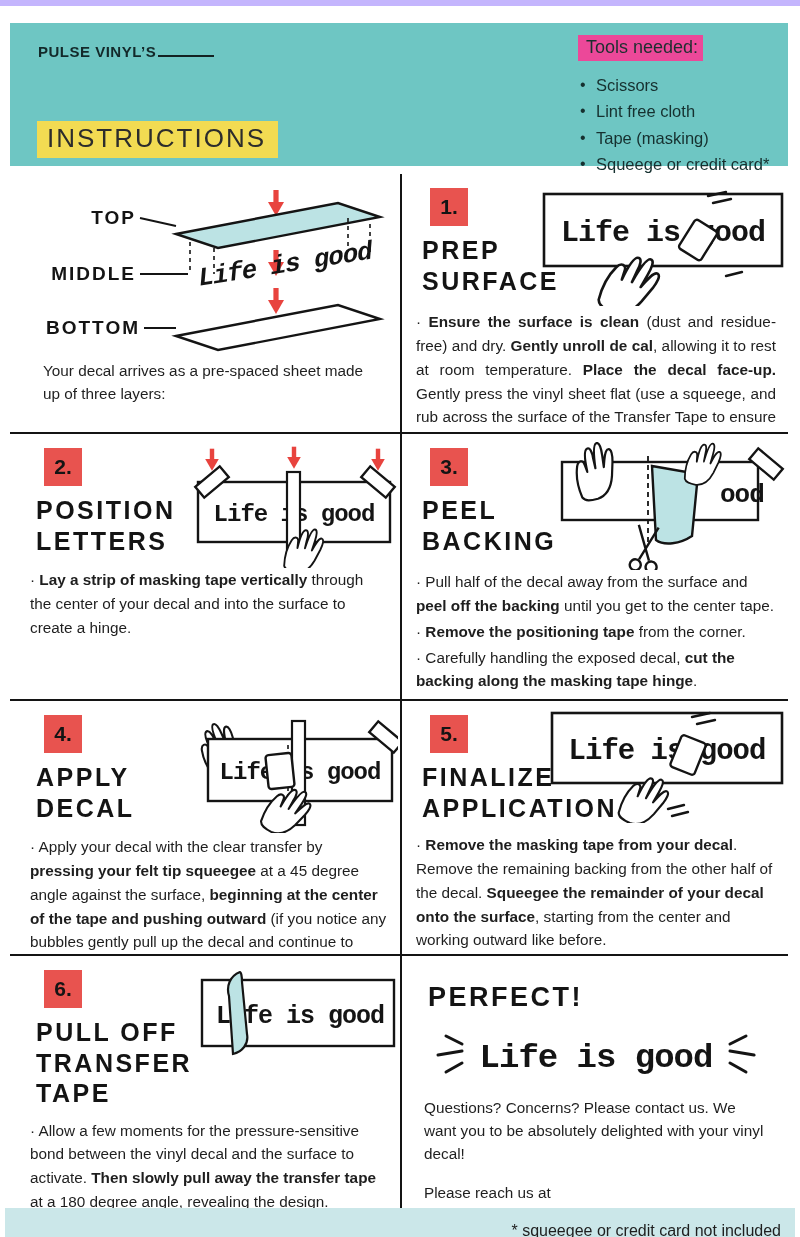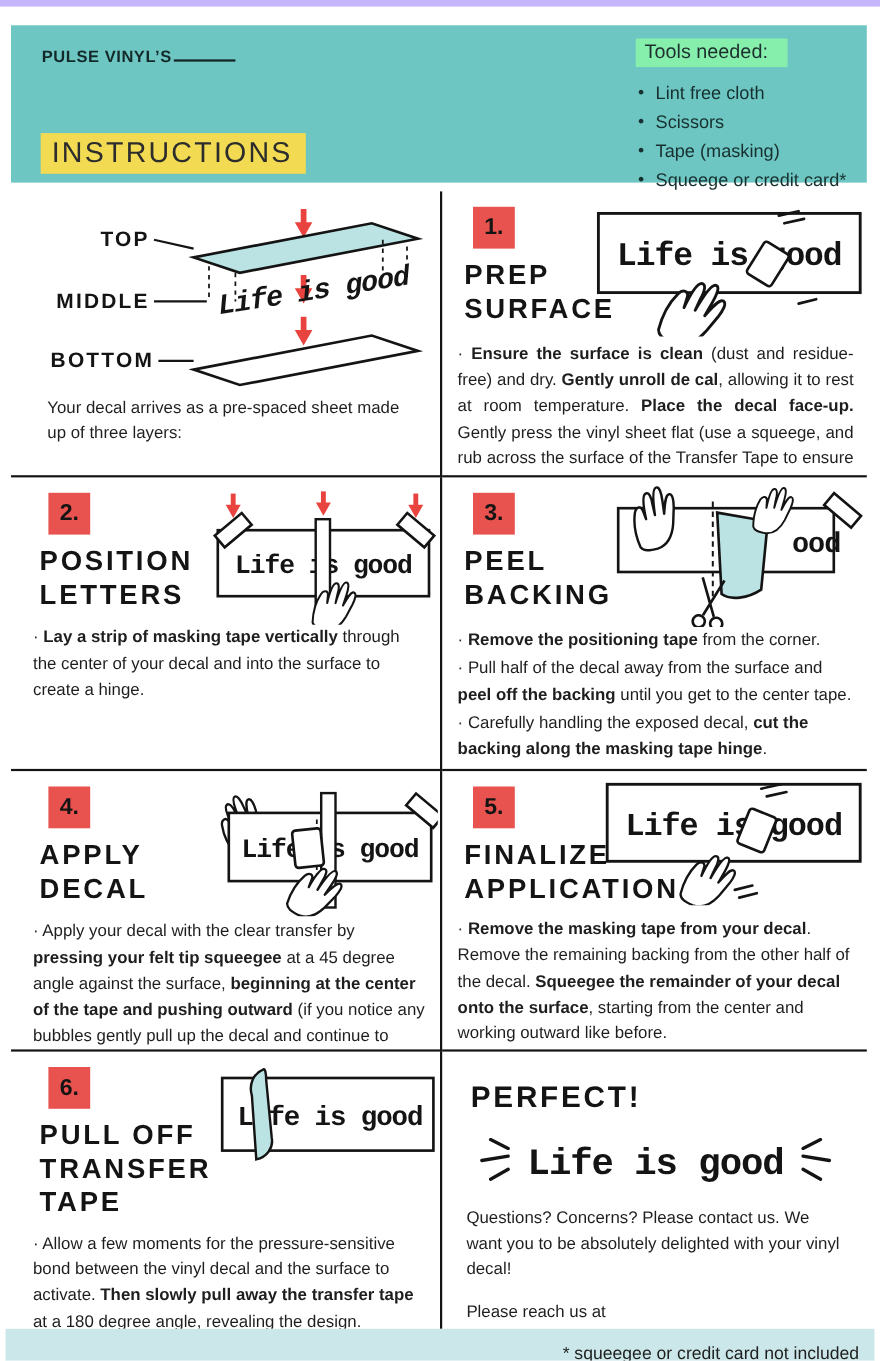--- a/index.html
+++ b/index.html
@@ -7,21 +7,21 @@
   body { font-family:"Liberation Sans", sans-serif; color:#1f1f1f; }
   .page { position:relative; width:800px; height:1237px; background:#fff; overflow:hidden; border-top:6px solid #c4b5fd; }
 
   
   .header { position:absolute; left:10px; top:17px; width:778px; height:143px; background:#6EC6C3; }
   .brand { position:absolute; left:28px; top:20px; font-size:15px; font-weight:700; letter-spacing:.5px; color:#13292a; }
   .brand-line { display:inline-block; width:56px; border-bottom:2px solid #132222; margin-left:2px; vertical-align:baseline; }
   .main-title { position:absolute; left:24px; top:38px; font-size:46px; font-weight:700; letter-spacing:1px; color:#141414; }
   .subtitle-chip { position:absolute; left:27px; top:98px; background:#F2DB52; color:#2c2c2c; font-size:26px; letter-spacing:2px; padding:2px 12px 4px 10px; }
   .tools { position:absolute; left:568px; top:12px; width:200px; }
-  .tools-chip { display:inline-block; background:#86efac; color:#1d2f2f; font-size:18px; padding:2px 18px 3px 8px; }
+  .tools-chip { display:inline-block; background:#ec4899; color:#1d2f2f; font-size:18px; padding:2px 5px 3px 8px; }
   .tools ul { list-style:none; margin-top:11px; }
   .tools li { position:relative; padding-left:18px; font-size:16.5px; line-height:1.6; color:#16302f; }
   .tools li::before { content:"•"; position:absolute; left:2px; font-size:16px; }
 
   
   .grid { position:absolute; left:10px; top:168px; width:778px; display:grid; grid-template-columns:392px 386px; grid-template-rows:260px 267px 255px 252px; }
   .cell { position:relative; overflow:hidden; }
   .c-left { border-right:2px solid #141414; }
   .hr { border-bottom:2px solid #141414; }
   .cell.pad-l { padding:14px 12px 0 20px; }
@@ -75,22 +75,22 @@
 </svg>
 
 <div class="page">
 
   <header class="header">
     <div class="brand"><span>PULSE VINYL’S</span><span class="brand-line"></span></div>
     <div class="subtitle-chip">INSTRUCTIONS</div>
     <div class="tools">
       <span class="tools-chip">Tools needed:</span>
       <ul>
+        <li>Scissors</li>
         <li>Lint free cloth</li>
-        <li>Scissors</li>
         <li>Tape (masking)</li>
         <li>Squeege or credit card*</li>
       </ul>
     </div>
   </header>
 
   <div class="grid">
 
     <section class="cell c-left hr">
       <svg class="intro-svg" width="376" height="168" viewBox="0 0 376 168">
@@ -164,22 +164,22 @@
         <rect x="14" y="20" width="196" height="58" fill="#fff" stroke="#141414" stroke-width="2.4"></rect>
         <text class="decal" x="172" y="60" font-size="26">ood</text>
         <use href="#tape" transform="translate(218,22) rotate(40)"></use>
         <line class="ink" x1="100" y1="14" x2="100" y2="104" stroke-width="1.8" stroke-dasharray="5,4"></line>
         <path d="M104,24 L150,32 L144,94 C132,102 116,104 108,98 Z" fill="#BCE3E4" stroke="#141414" stroke-width="2.4"></path>
         <use href="#hand" transform="translate(16,-14) rotate(-8) scale(0.85)"></use>
         <use href="#hand" transform="translate(146,-20) rotate(16) scale(0.68)"></use>
         <use href="#scissors" transform="translate(96,118) rotate(8)"></use>
       </svg>
       <div class="step-body" style="margin-top:14px">
+        <p><span>· Pull half of the decal away from the surface and </span><span class="b">peel off the backing</span><span> until you get to the center tape.</span></p>
         <p><span>· </span><span class="b">Remove the positioning tape</span><span> from the corner.</span></p>
-        <p><span>· Pull half of the decal away from the surface and </span><span class="b">peel off the backing</span><span> until you get to the center tape.</span></p>
         <p><span>· Carefully handling the exposed decal, </span><span class="b">cut the backing along the masking tape hinge</span><span>.</span></p>
       </div>
     </section>
 
     <section class="cell c-left hr pad-l">
       <div class="badge">4.</div>
       <h3 class="step-title">APPLY
 DECAL</h3>
       <svg class="illus" style="right:2px;top:12px" width="214" height="120" viewBox="0 0 214 120">
         <use href="#hand" transform="translate(-4,6) rotate(-24) scale(0.8)"></use>

